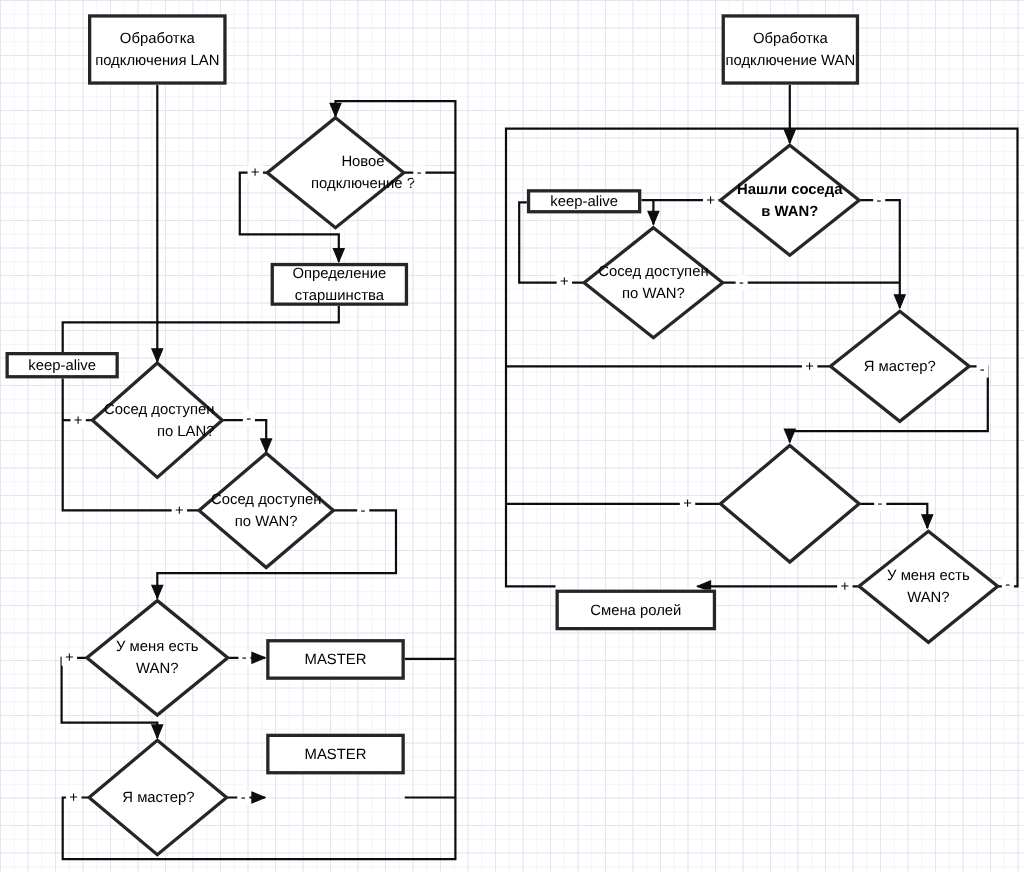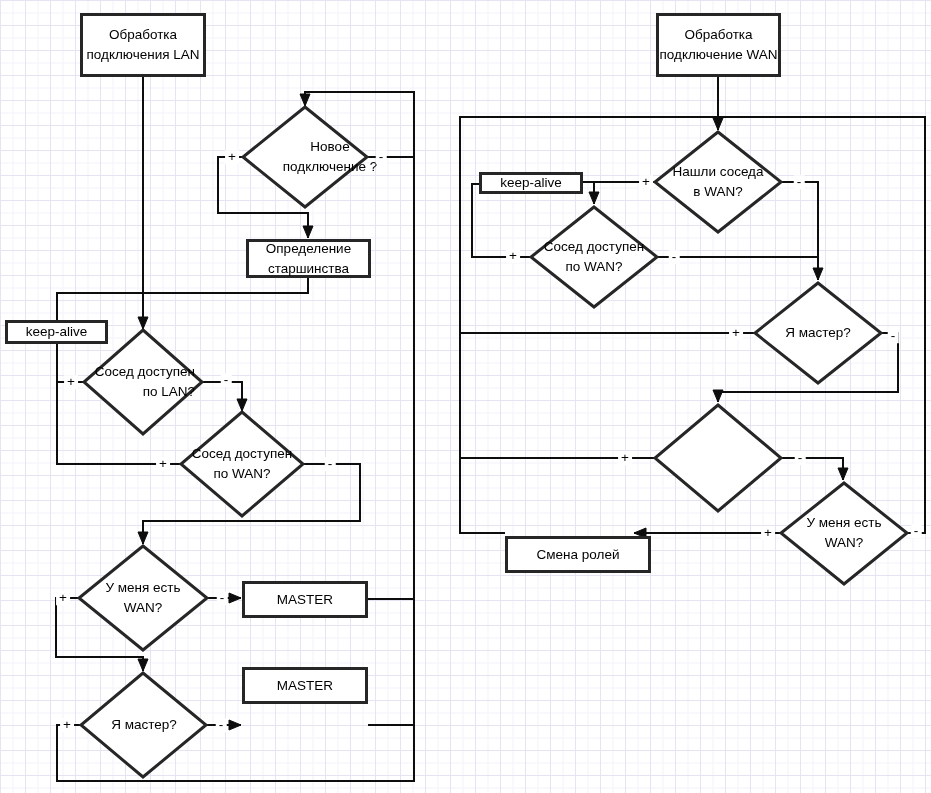--- a/index.html
+++ b/index.html
@@ -90,21 +90,21 @@
   <div class="node box" style="left:656px;top:13px;width:125px;height:64px;">Обработка подключение WAN</div>
   <div class="node box" style="left:479px;top:172px;width:104px;height:22px;">keep-alive</div>
   <div class="node box" style="left:505px;top:536px;width:146px;height:37px;">Смена ролей</div>
 
   <div class="node dlabel" style="left:266px;top:127px;width:104px;height:60px;margin-left:12px;">Новое подключение ?</div>
   <div class="node dlabel" style="left:91px;top:352px;width:104px;height:60px;text-align:right;">Сосед доступен по LAN?</div>
   <div class="node dlabel" style="left:190px;top:434px;width:104px;height:60px;">Сосед доступен по WAN?</div>
   <div class="node dlabel" style="left:88px;top:568px;width:110px;height:60px;">У меня есть WAN?</div>
   <div class="node dlabel" style="left:92px;top:710px;width:104px;height:30px;">Я мастер?</div>
 
-  <div class="node dlabel" style="left:668px;top:152px;width:100px;height:60px;">Нашли соседа в WAN?</div>
+  <div class="node dlabel" style="left:668px;top:152px;width:100px;height:60px;font-weight:bold;">Нашли соседа в WAN?</div>
   <div class="node dlabel" style="left:542px;top:227px;width:104px;height:60px;">Сосед доступен по WAN?</div>
   <div class="node dlabel" style="left:766px;top:318px;width:104px;height:30px;">Я мастер?</div>
   <div class="node dlabel" style="left:788px;top:503px;width:112px;height:60px;">У меня есть WAN?</div>
 
   <span class="pm" style="left:232px;top:157px;">+</span>
   <span class="pm" style="left:381px;top:157px;">-</span>
   <span class="pm" style="left:71px;top:382px;">+</span>
   <span class="pm" style="left:226px;top:380px;">-</span>
   <span class="pm" style="left:163px;top:464px;">+</span>
   <span class="pm" style="left:330px;top:464px;">-</span>

